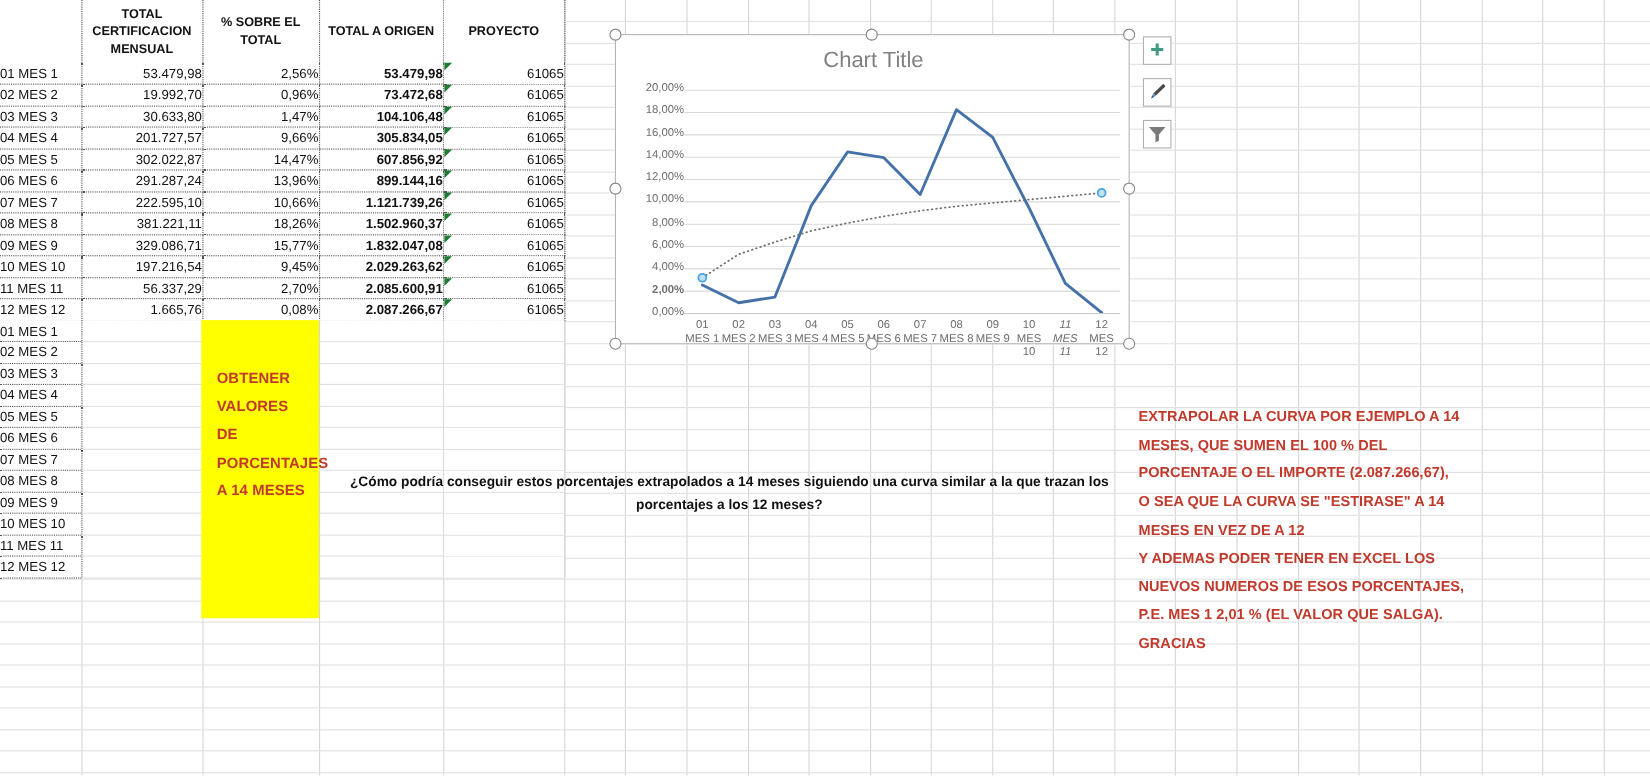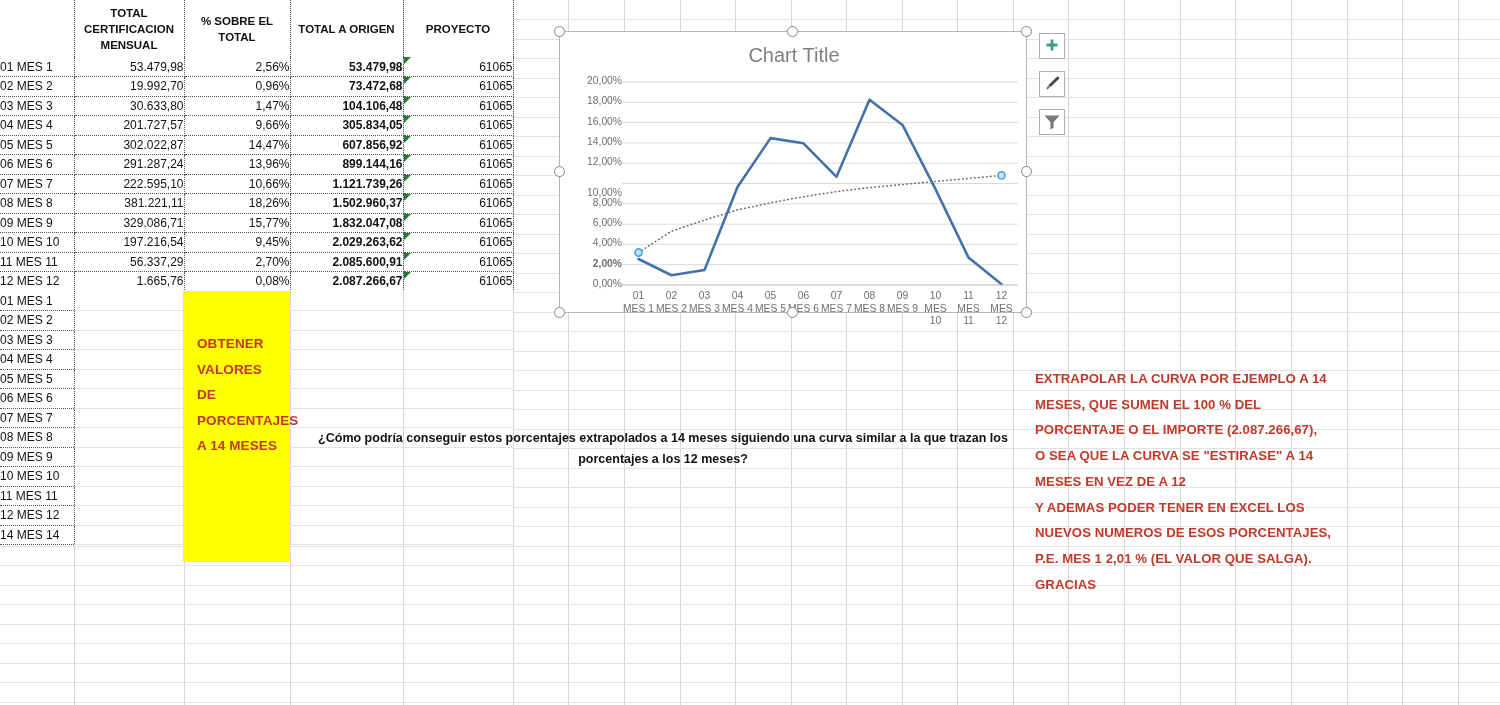--- a/index.html
+++ b/index.html
@@ -370,27 +370,20 @@
           <td class="c-origen blank"></td>
           <td class="c-proy blank"></td>
         </tr>
         <tr>
           <td class="c-label">12 MES 12</td>
           <td class="c-mensual blank"></td>
           <td class="c-pct blank"></td>
           <td class="c-origen blank"></td>
           <td class="c-proy blank"></td>
         </tr>
-        <tr>
-          <td class="c-label">14 MES 14</td>
-          <td class="c-mensual blank"></td>
-          <td class="c-pct blank"></td>
-          <td class="c-origen blank"></td>
-          <td class="c-proy blank"></td>
-        </tr>
       </tbody>
   </table>
 
   <div class="yellownote">OBTENER VALORES DE PORCENTAJES A 14 MESES</div>
 
   <div class="question">¿Cómo podría conseguir estos porcentajes extrapolados a 14 meses siguiendo una curva similar a la que trazan los porcentajes a los 12 meses?</div>
 
   <div class="rednote" id="rednote">
       <div class="nowrapx">EXTRAPOLAR LA CURVA POR EJEMPLO A 14</div>
       <div class="nowrapx">MESES, QUE SUMEN EL 100 % DEL</div>
@@ -405,21 +398,21 @@
 
   <div class="chartwrap">
     <div class="chartbox">
       <div class="ctitle">Chart Title</div>
       <div class="ylabels" id="ylabels">
           <div class="ylab" style="top: 246px;">0,00%</div>
           <div class="ylab" style="top: 225.7px; font-weight: bold;">2,00%</div>
           <div class="ylab" style="top: 205.4px;">4,00%</div>
           <div class="ylab" style="top: 185.1px;">6,00%</div>
           <div class="ylab" style="top: 164.8px;">8,00%</div>
-          <div class="ylab" style="top: 155px; text-align: right;">10,00%</div>
+          <div class="ylab" style="top: 144px; text-align: right;">10,00%</div>
           <div class="ylab" style="top: 124.2px;">12,00%</div>
           <div class="ylab" style="top: 103.9px;">14,00%</div>
           <div class="ylab" style="top: 83.6px;">16,00%</div>
           <div class="ylab" style="top: 63.3px;">18,00%</div>
           <div class="ylab" style="top: 43px;">20,00%</div>
         </div>
       <svg id="chartsvg" width="466" height="280" viewBox="0 0 466 280" style="position:absolute;left:0;top:0;">
           <line x1="62" y1="253" x2="458" y2="253" stroke="#d9d9d9" stroke-width="1"></line>
           <line x1="62" y1="232.7" x2="458" y2="232.7" stroke="#d9d9d9" stroke-width="1"></line>
           <line x1="62" y1="212.4" x2="458" y2="212.4" stroke="#d9d9d9" stroke-width="1"></line>
@@ -472,21 +465,21 @@
           </div>
           <div class="xlab" style="left: 260.5px; top: 0px;">
             <div>09</div>
             <div>MES 9</div>
           </div>
           <div class="xlab" style="left: 293.5px; top: 0px;">
             <div>10</div>
             <div>MES</div>
             <div>10</div>
           </div>
-          <div class="xlab" style="left: 326.5px; top: 0px;">
+          <div class="xlab" style="left: 326.5px; top: 0px; font-style: italic;">
             <div>11</div>
             <div>MES</div>
             <div>11</div>
           </div>
           <div class="xlab" style="left: 359.5px; top: 0px;">
             <div>12</div>
             <div>MES</div>
             <div>12</div>
           </div>
         </div>

